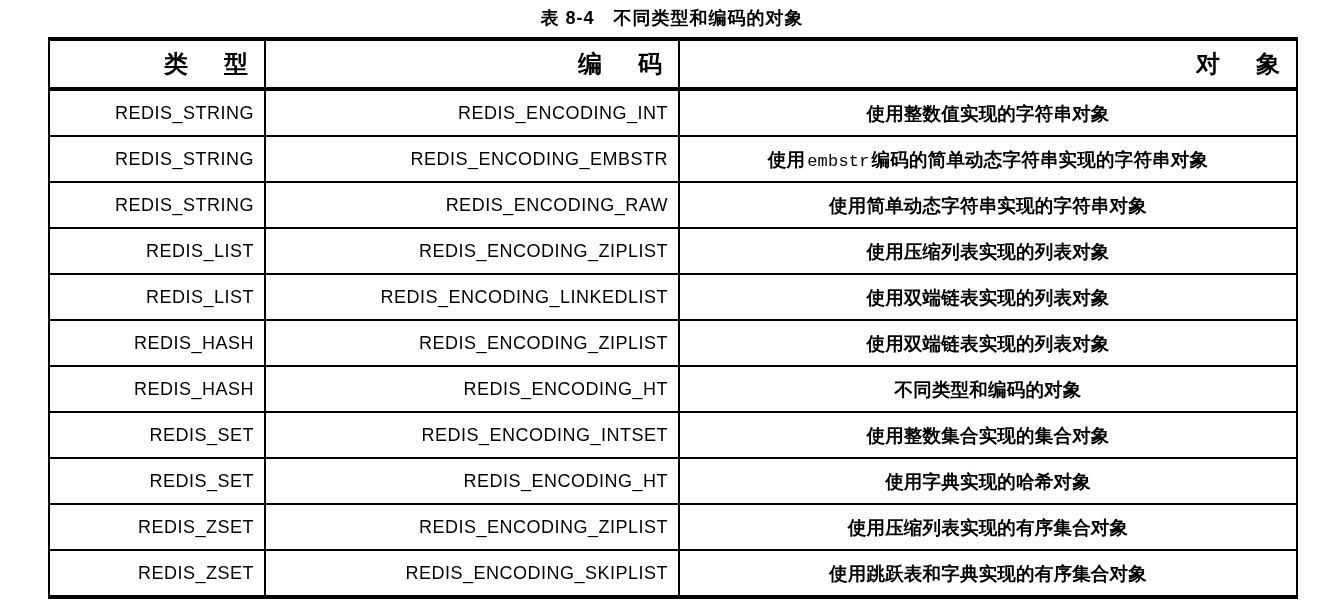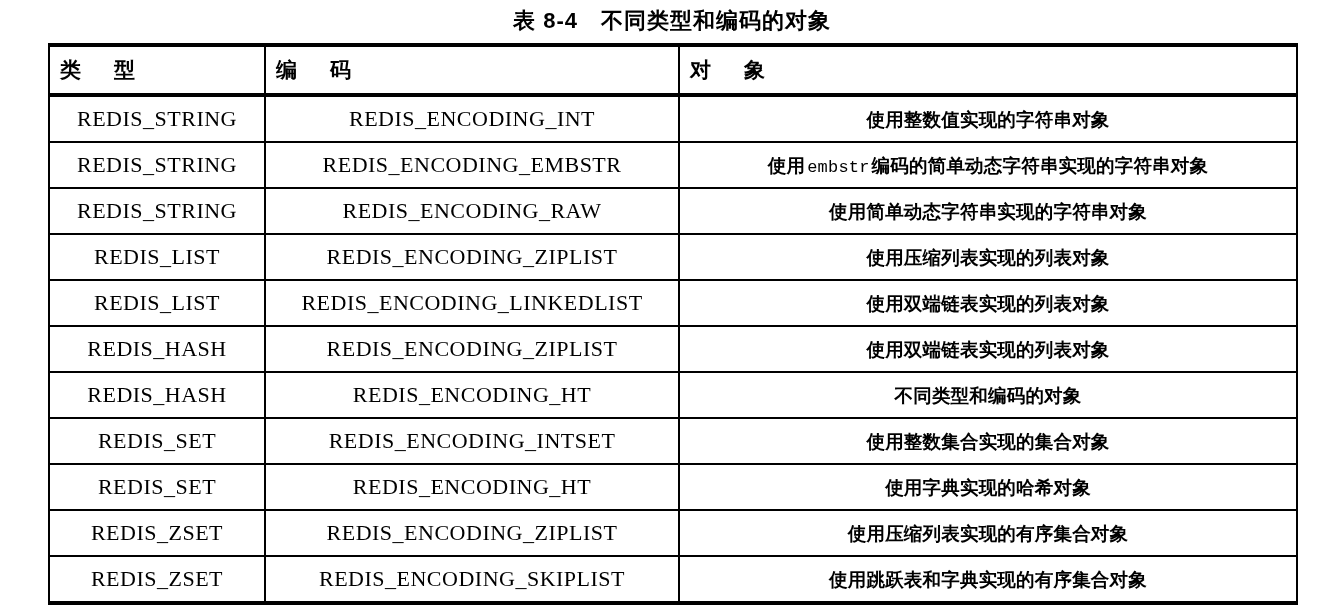--- a/index.html
+++ b/index.html
@@ -17,21 +17,21 @@
   .page {
     position: relative;
     width: 1344px;
     height: 612px;
     box-sizing: border-box;
   }
   .caption {
     text-align: center;
     font-family: "Liberation Sans", sans-serif;
     font-weight: bold;
-    font-size: 22px;
+    font-size: 18px;
     letter-spacing: 1px;
     padding-top: 6px;
     padding-bottom: 7px;
     color: #000;
   }
   .table-wrap {
     margin: 0 48px 0 48px;
   }
   table.obj-table {
     border-collapse: collapse;
@@ -52,30 +52,30 @@
     border-right: 2px solid #000;
     border-bottom: 2px solid #000;
     padding: 0 10px;
     height: 44px;
     vertical-align: middle;
   }
   table.obj-table thead th {
     border-bottom: 4px solid #000;
     font-family: Liberation Serif, serif;
     font-weight: bold;
-    font-size: 21px;
+    font-size: 24px;
     letter-spacing: 6px;
-    text-align: left;
+    text-align: right;
     height: 46px;
   }
   table.obj-table tbody td.mono {
-    font-family: Liberation Serif, serif;
-    font-size: 22px;
+    font-family: Liberation Sans, sans-serif;
+    font-size: 18px;
     letter-spacing: 0.5px;
-    text-align: center;
+    text-align: right;
     white-space: nowrap;
   }
   table.obj-table tbody td.cn {
     font-family: "Liberation Sans", sans-serif;
     font-weight: bold;
     font-size: 18.5px;
     text-align: center;
     letter-spacing: 0.2px;
   }
   table.obj-table tbody td.cn .inline-mono {

